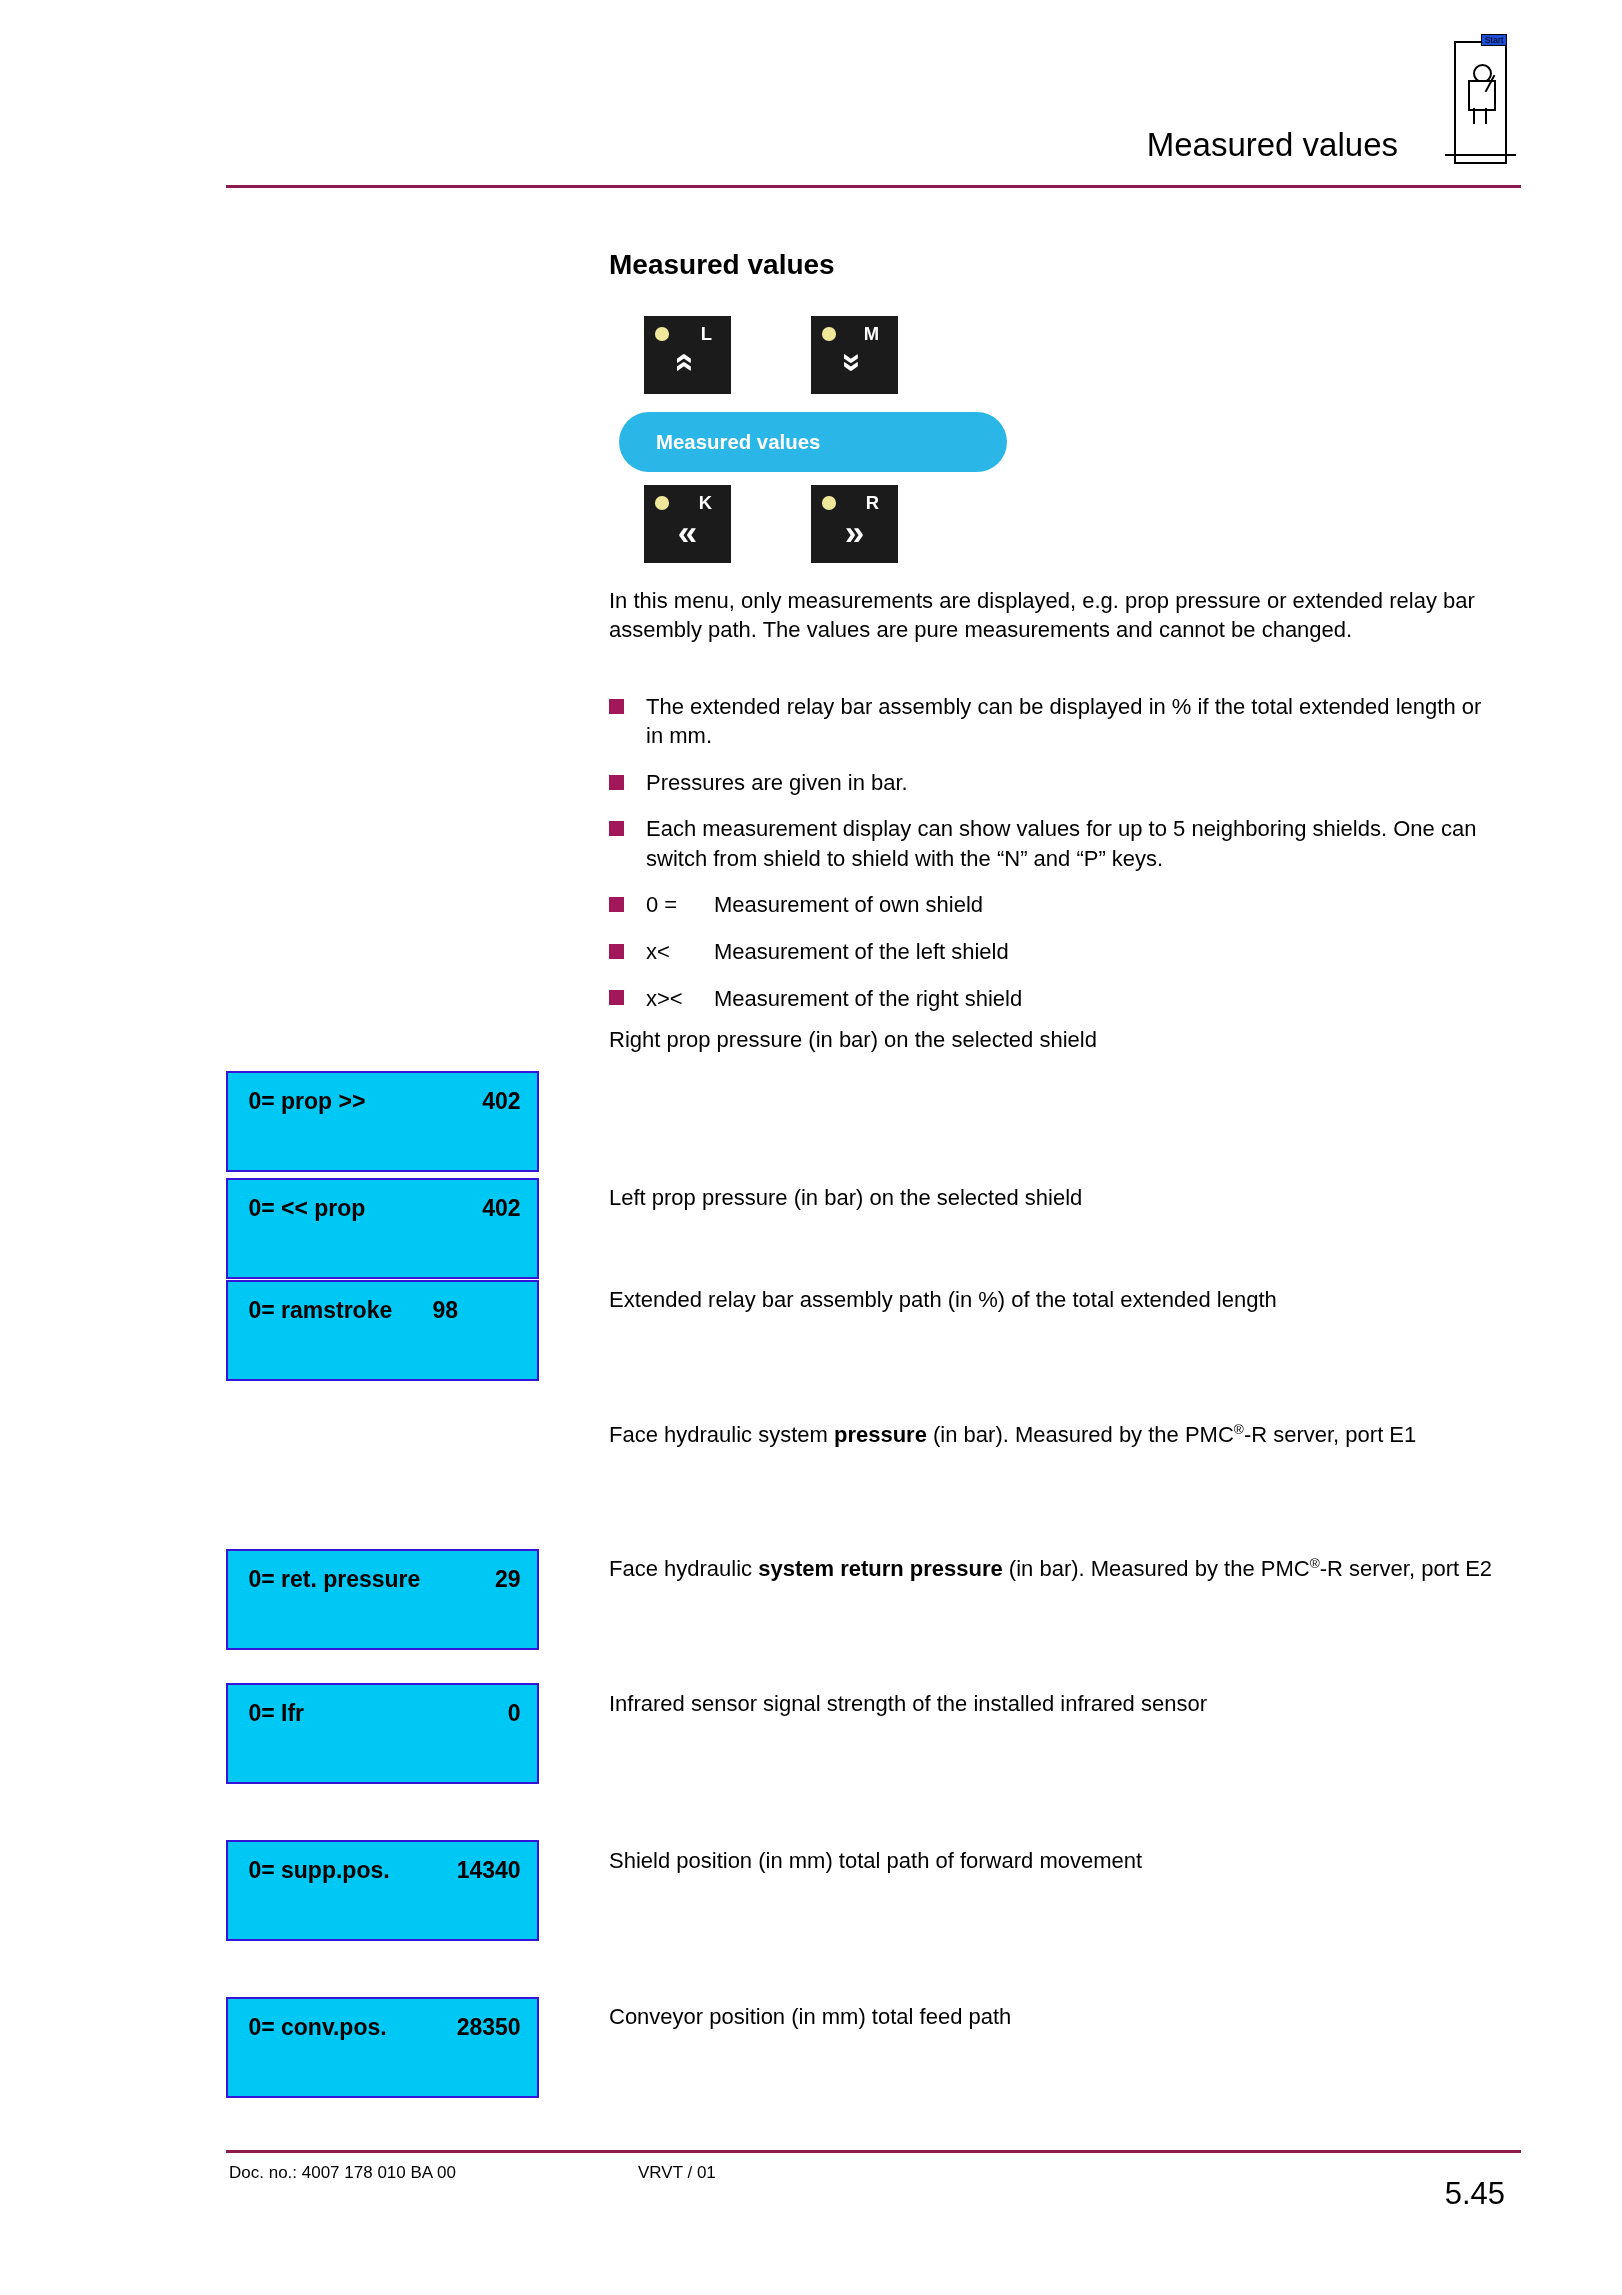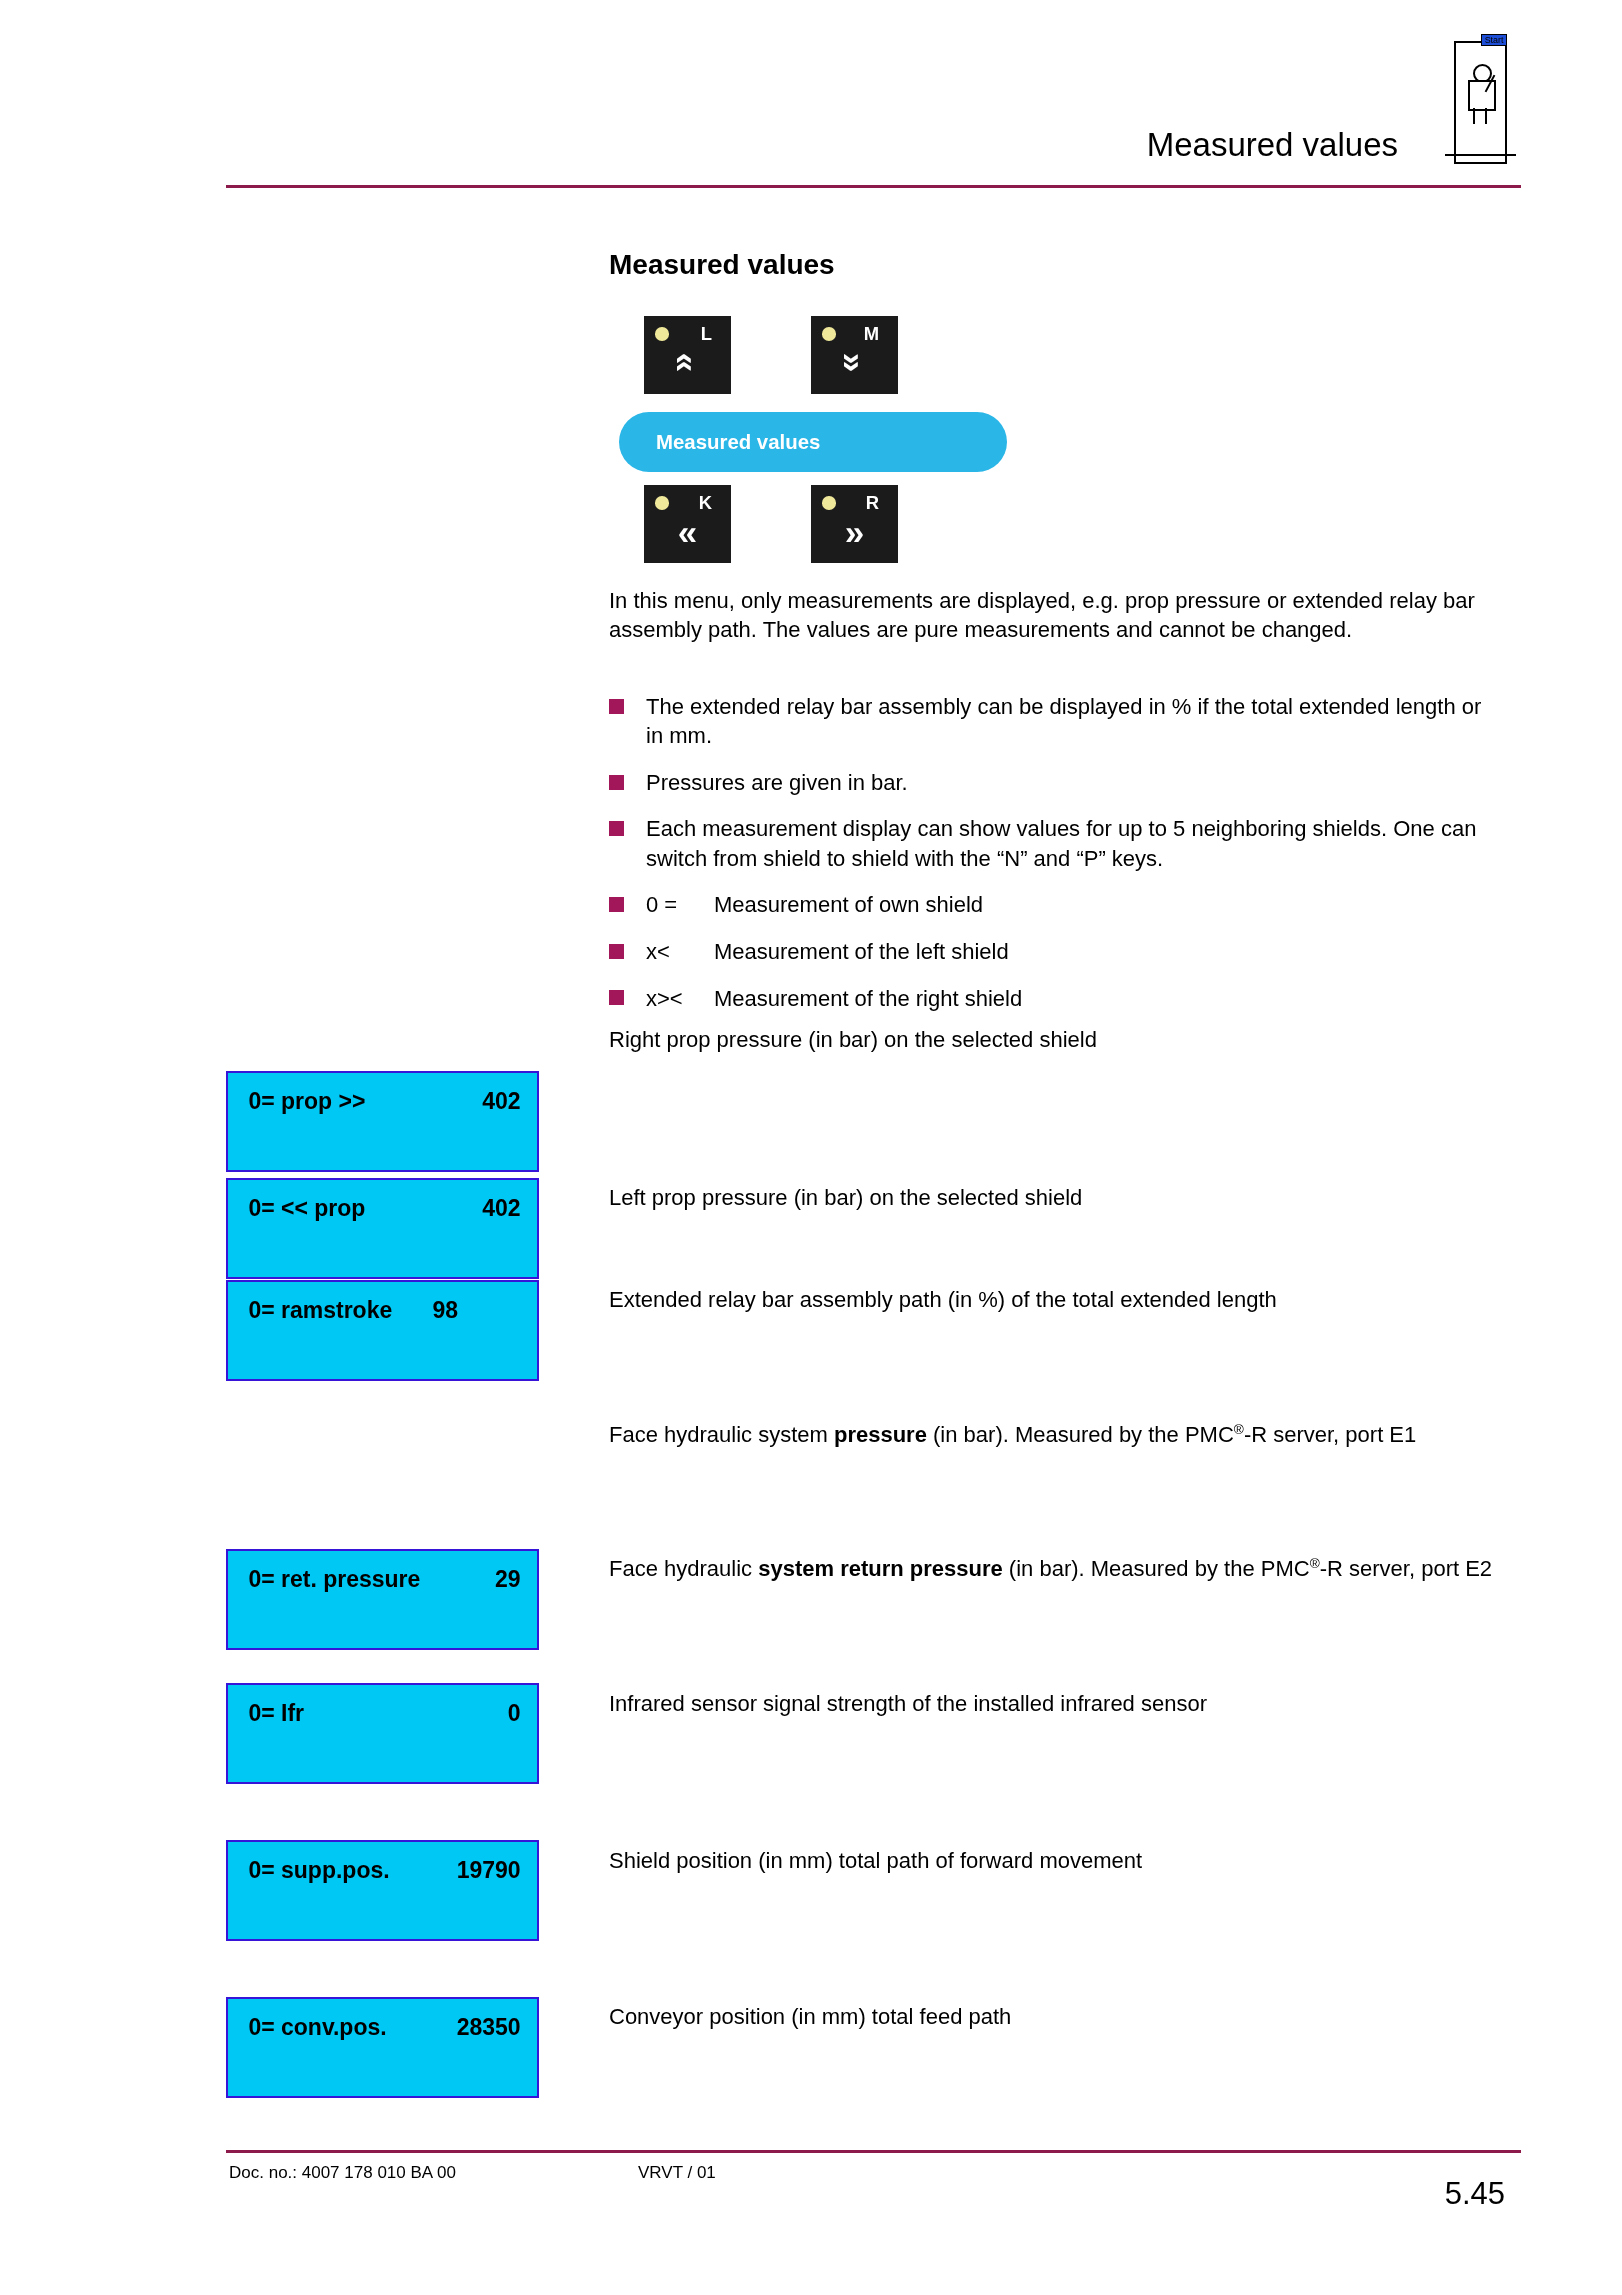--- a/index.html
+++ b/index.html
@@ -400,21 +400,21 @@
   <div class="desc" style="top:1554px">Face hydraulic <b>system return pressure</b> (in bar). Measured by the PMC<sup>®</sup>-R server, port E2</div>
 
   <div class="lcd" style="top:1683px">
     <span class="lbl">0=  Ifr</span>
     <span class="val">0</span>
   </div>
   <div class="desc" style="top:1689px">Infrared sensor signal strength of the installed infrared sensor</div>
 
   <div class="lcd" style="top:1840px">
     <span class="lbl">0=  supp.pos.</span>
-    <span class="val">19790</span>
+    <span class="val">14340</span>
   </div>
   <div class="desc" style="top:1846px">Shield position (in mm) total path of forward movement</div>
 
   <div class="lcd" style="top:1997px">
     <span class="lbl">0= conv.pos.</span>
     <span class="val">28350</span>
   </div>
   <div class="desc" style="top:2002px">Conveyor position (in mm) total feed path</div>
 
   <div class="footer-rule"></div>

